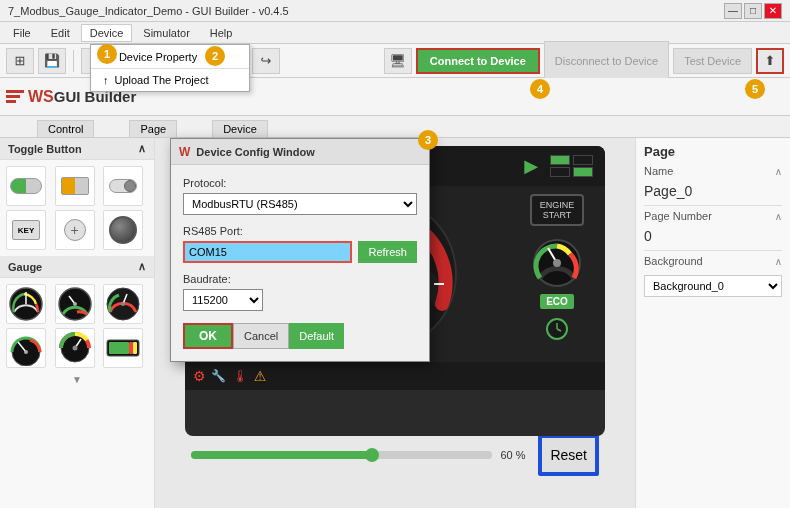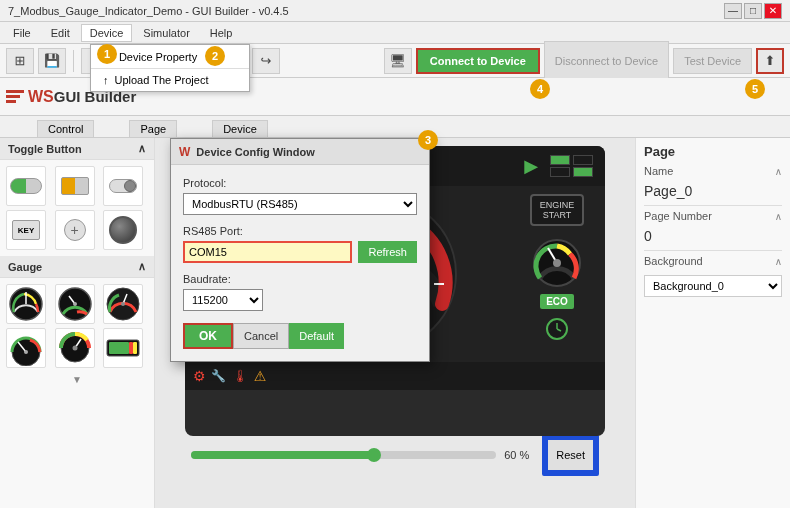--- a/index.html
+++ b/index.html
@@ -399,23 +399,23 @@
       top: -3px;
       left: calc(60% - 7px);
     }
     .slider-pct {
       font-size: 11px;
       color: #333;
       width: 30px;
     }
     .reset-btn {
       background: #e0e0e0;
-      border: 6px solid #1d4ed8;
+      border: 4px solid #1d4ed8;
       padding: 9px 8px;
-      font-size: 11px;
+      font-size: 14px;
       cursor: pointer;
       border-radius: 2px;
     }
 
     
     .right-sidebar {
       width: 155px;
       background: #f8f8f8;
       border-left: 1px solid #ddd;
       padding: 6px 8px;
@@ -509,21 +509,21 @@
     }
     .config-input-row {
       display: flex;
       gap: 6px;
       align-items: center;
     }
     .config-input {
       flex: 1;
       height: 22px;
       border: 2px solid #e74c3c;
-      background: #fef9c3;
+      background: #7dd3fc;
       font-size: 11px;
       padding: 0 4px;
     }
     .config-refresh-btn {
       background: #4CAF50;
       color: white;
       border: none;
       padding: 3px 10px;
       font-size: 11px;
       cursor: pointer;

